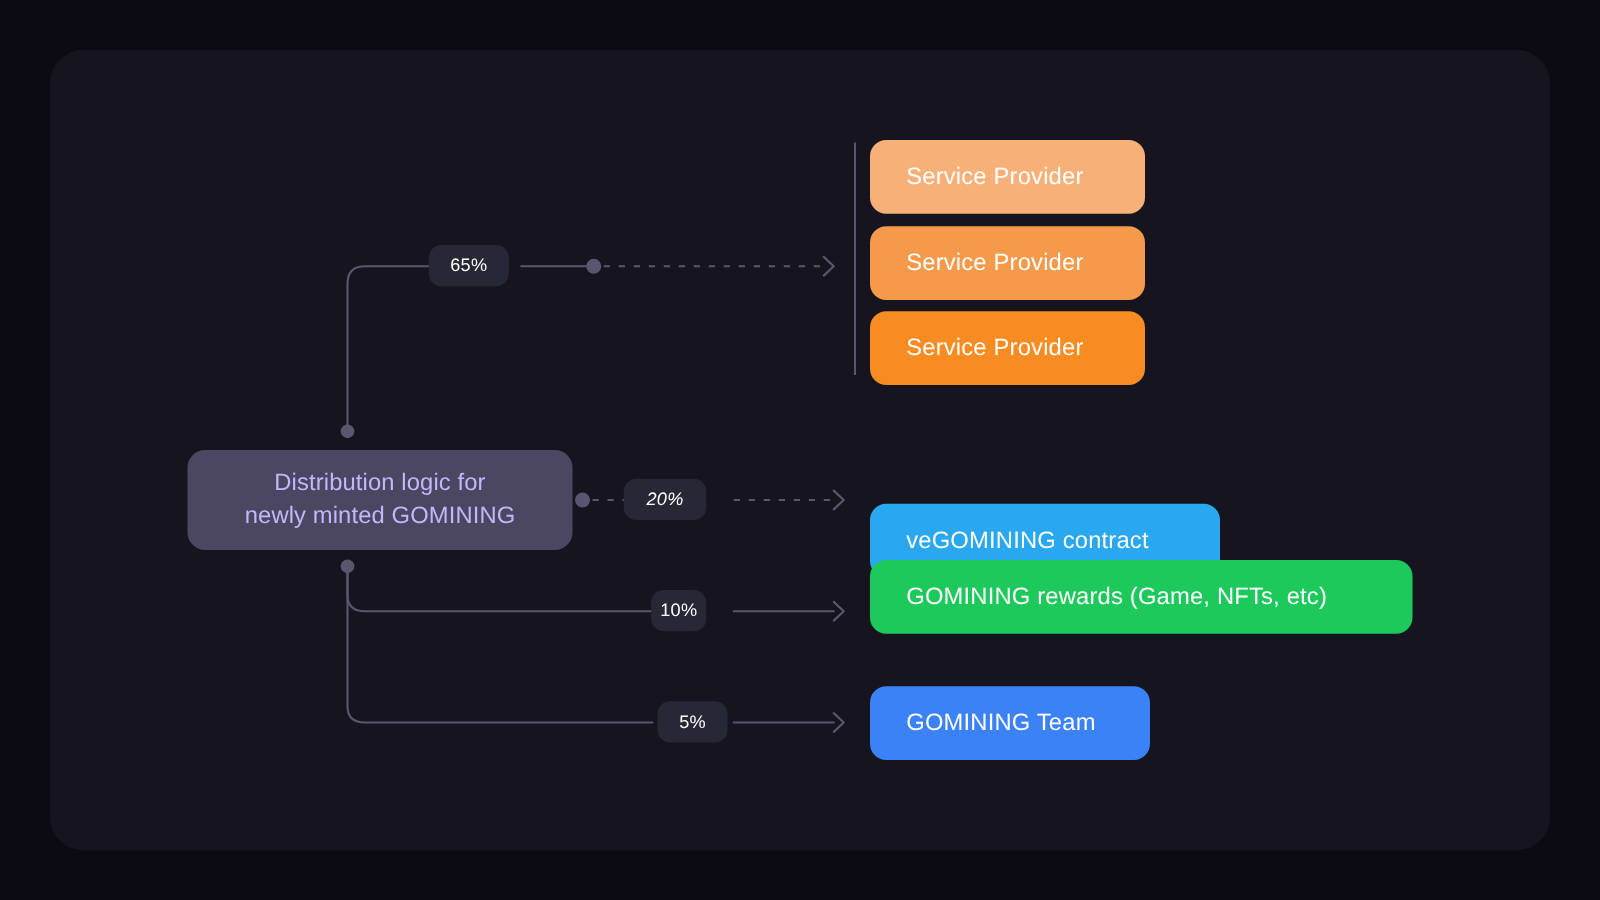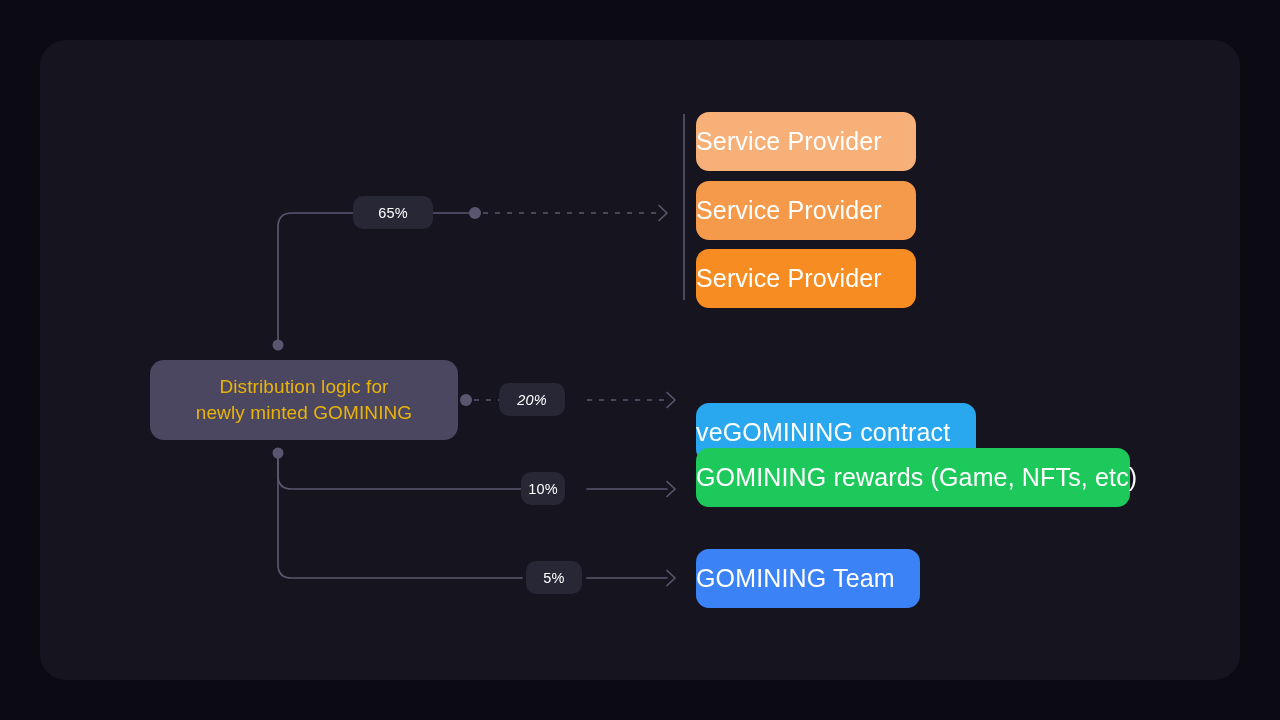--- a/index.html
+++ b/index.html
@@ -48,21 +48,21 @@
     left: 150px;
     top: 360px;
     width: 308px;
     height: 80px;
     background: #4b4760;
     border-radius: 14px;
     display: flex;
     align-items: center;
     justify-content: center;
     text-align: center;
-    color: #eab308;
+    color: #c4b5fd;
     font-size: 19px;
     line-height: 26px;
     letter-spacing: 0.1px;
     box-sizing: border-box;
     padding: 0 14px;
   }
   .source-node .line { display: block; white-space: nowrap; }
 
   
   .pct-badge {
@@ -80,22 +80,23 @@
     box-sizing: border-box;
   }
 
   
   .chip {
     position: absolute;
     border-radius: 13px;
     display: flex;
     align-items: center;
     color: #ffffff;
-    font-size: 25px;
+    font-size: 19px;
     letter-spacing: 0.15px;
+    padding-left: 29px;
     box-sizing: border-box;
     height: 59px;
     white-space: nowrap;
   }
 </style>
 </head>
 <body>
 
 <div id="stage">
 
@@ -144,21 +145,21 @@
     </g>
   </svg>
 
   <div class="source-node">
     <div>
       <span class="line">Distribution logic for</span>
       <span class="line">newly minted GOMINING</span>
     </div>
   </div>
 
-  <div class="pct-badge" style="left:353px; top:196px; width:80px;">65%</div>
+  <div class="pct-badge" style="left:343px; top:196px; width:64px;">65%</div>
 
   <div class="pct-badge" style="left:499px; top:383px; width:66px;font-style:italic;">20%</div>
 
   <div class="pct-badge" style="left:521px; top:472px; width:44px;">10%</div>
 
   <div class="pct-badge" style="left:526px; top:561px; width:56px;">5%</div>
 
   <div class="chip" style="left:696px; top:112px;  width:220px; background:#f7b178;">Service Provider</div>
 
   <div class="chip" style="left:696px; top:181px;  width:220px; background:#f59a4b;">Service Provider</div>

